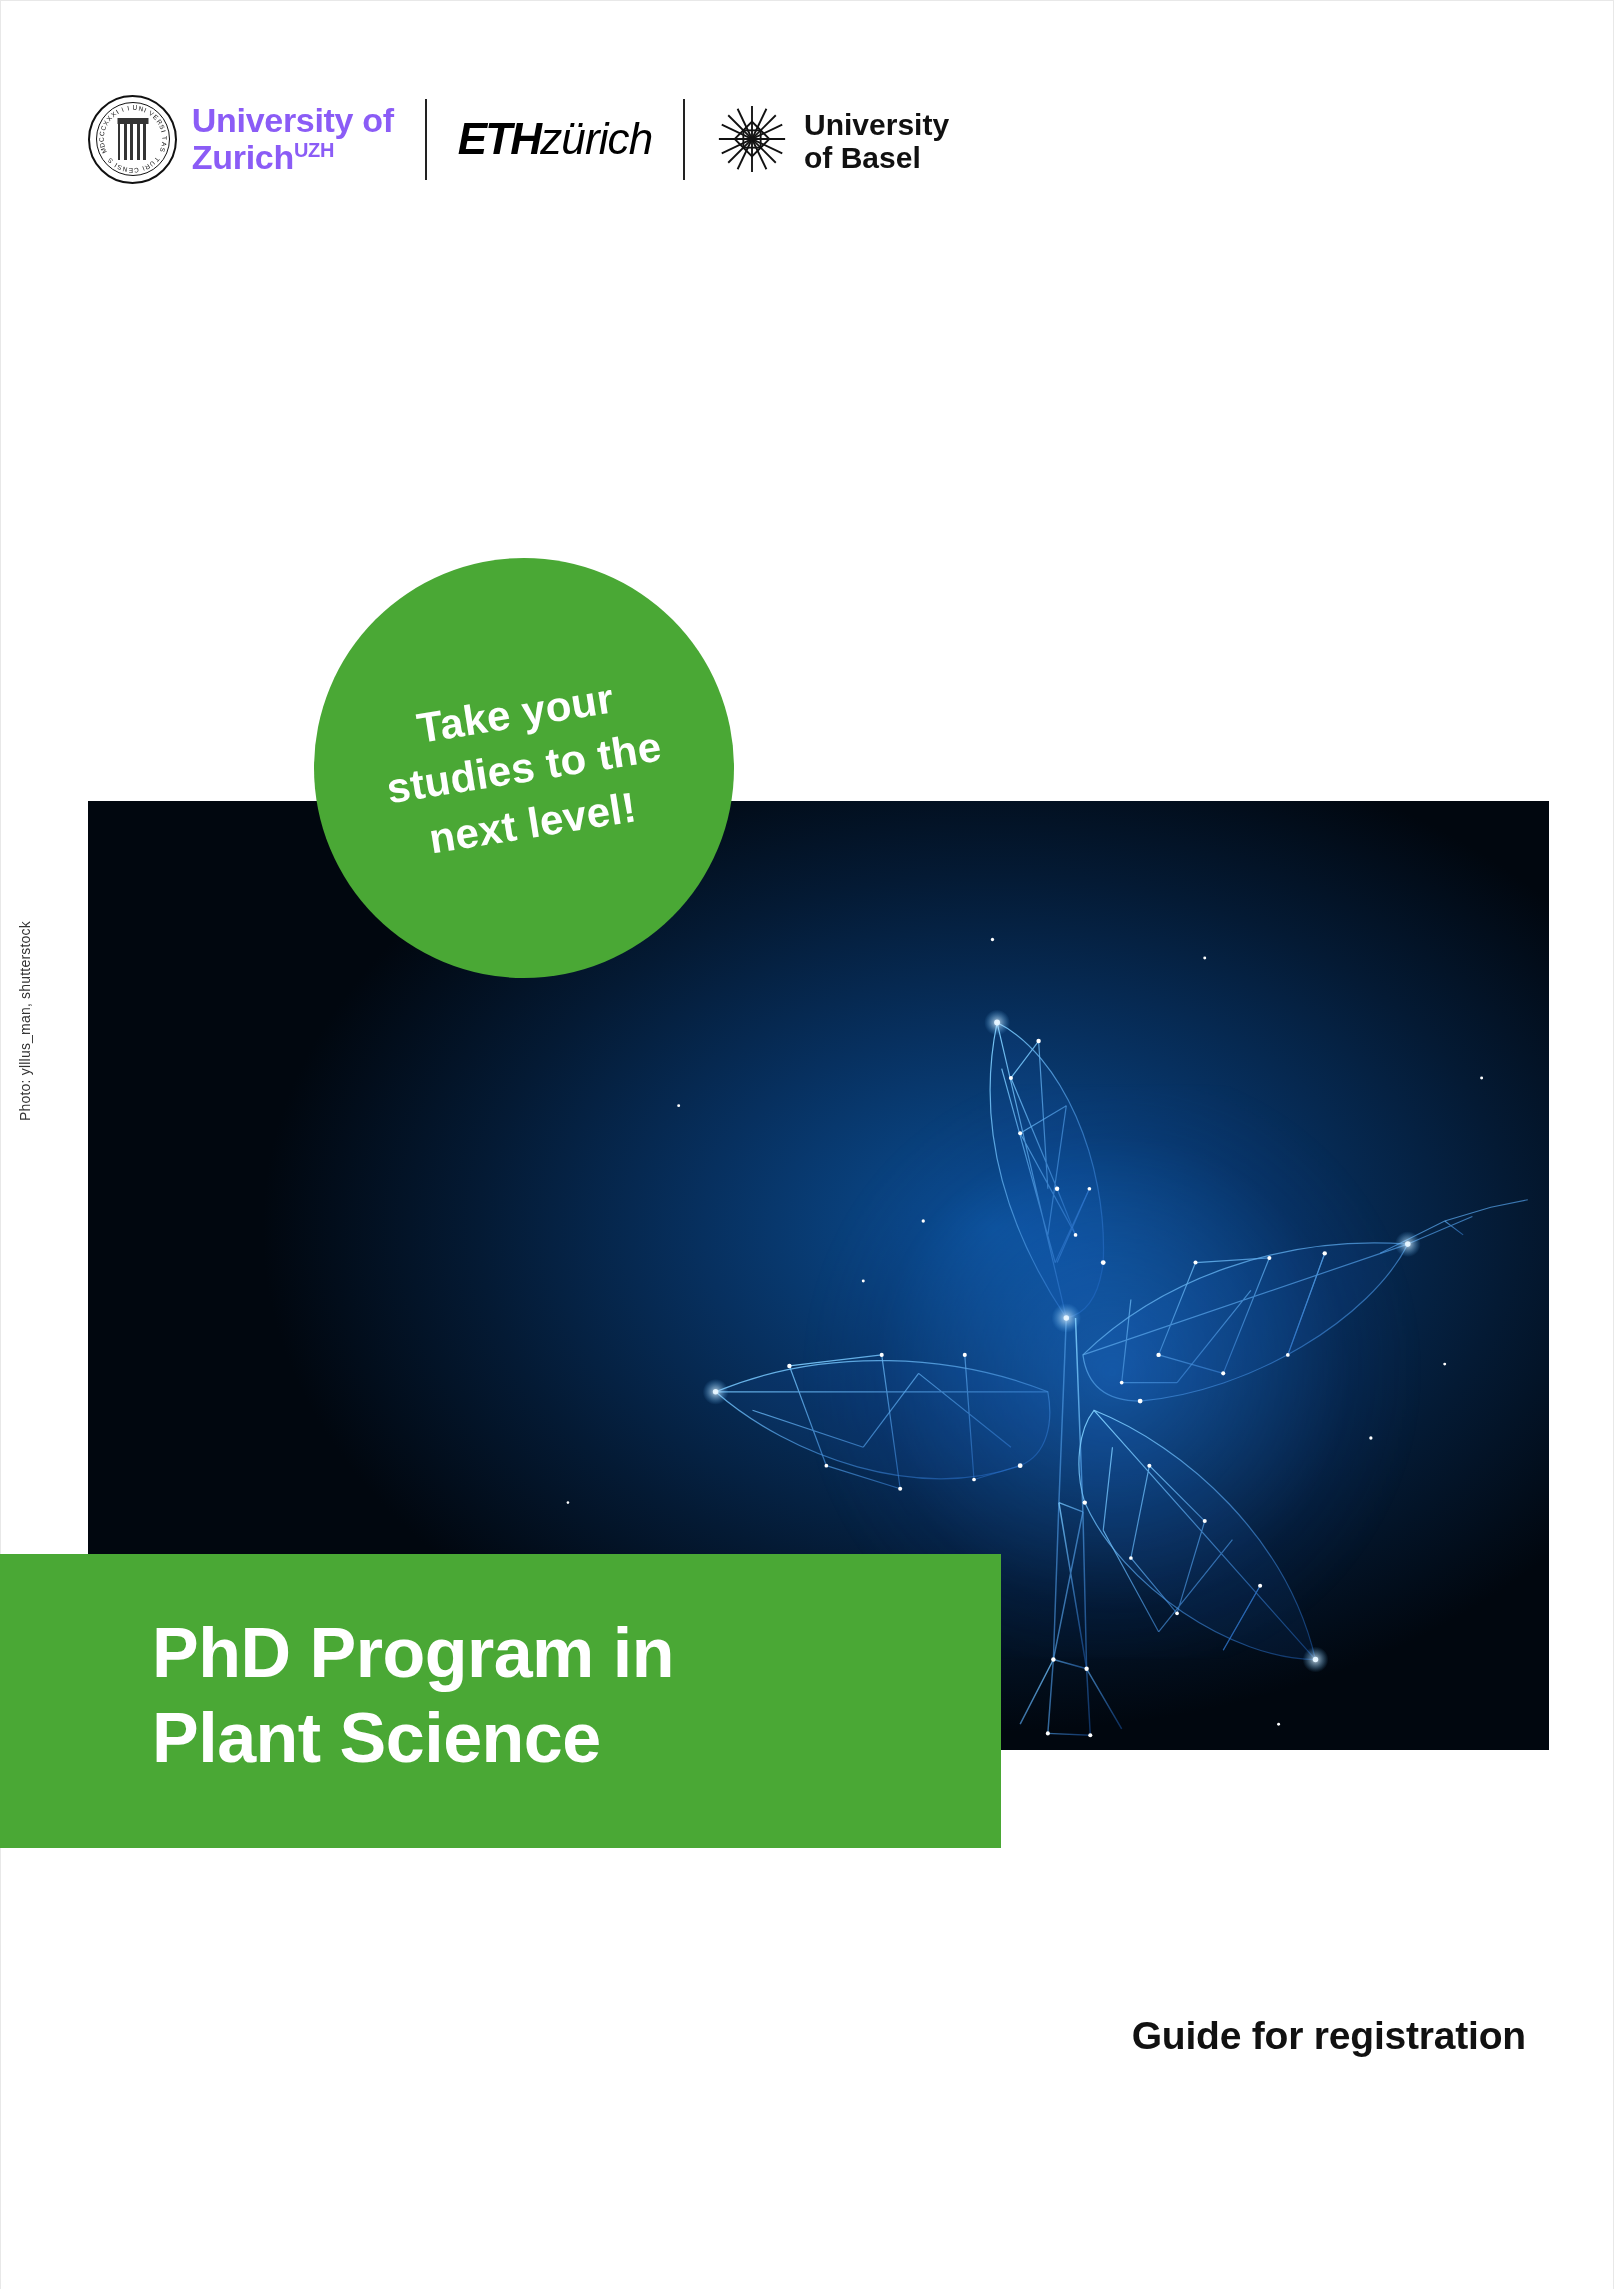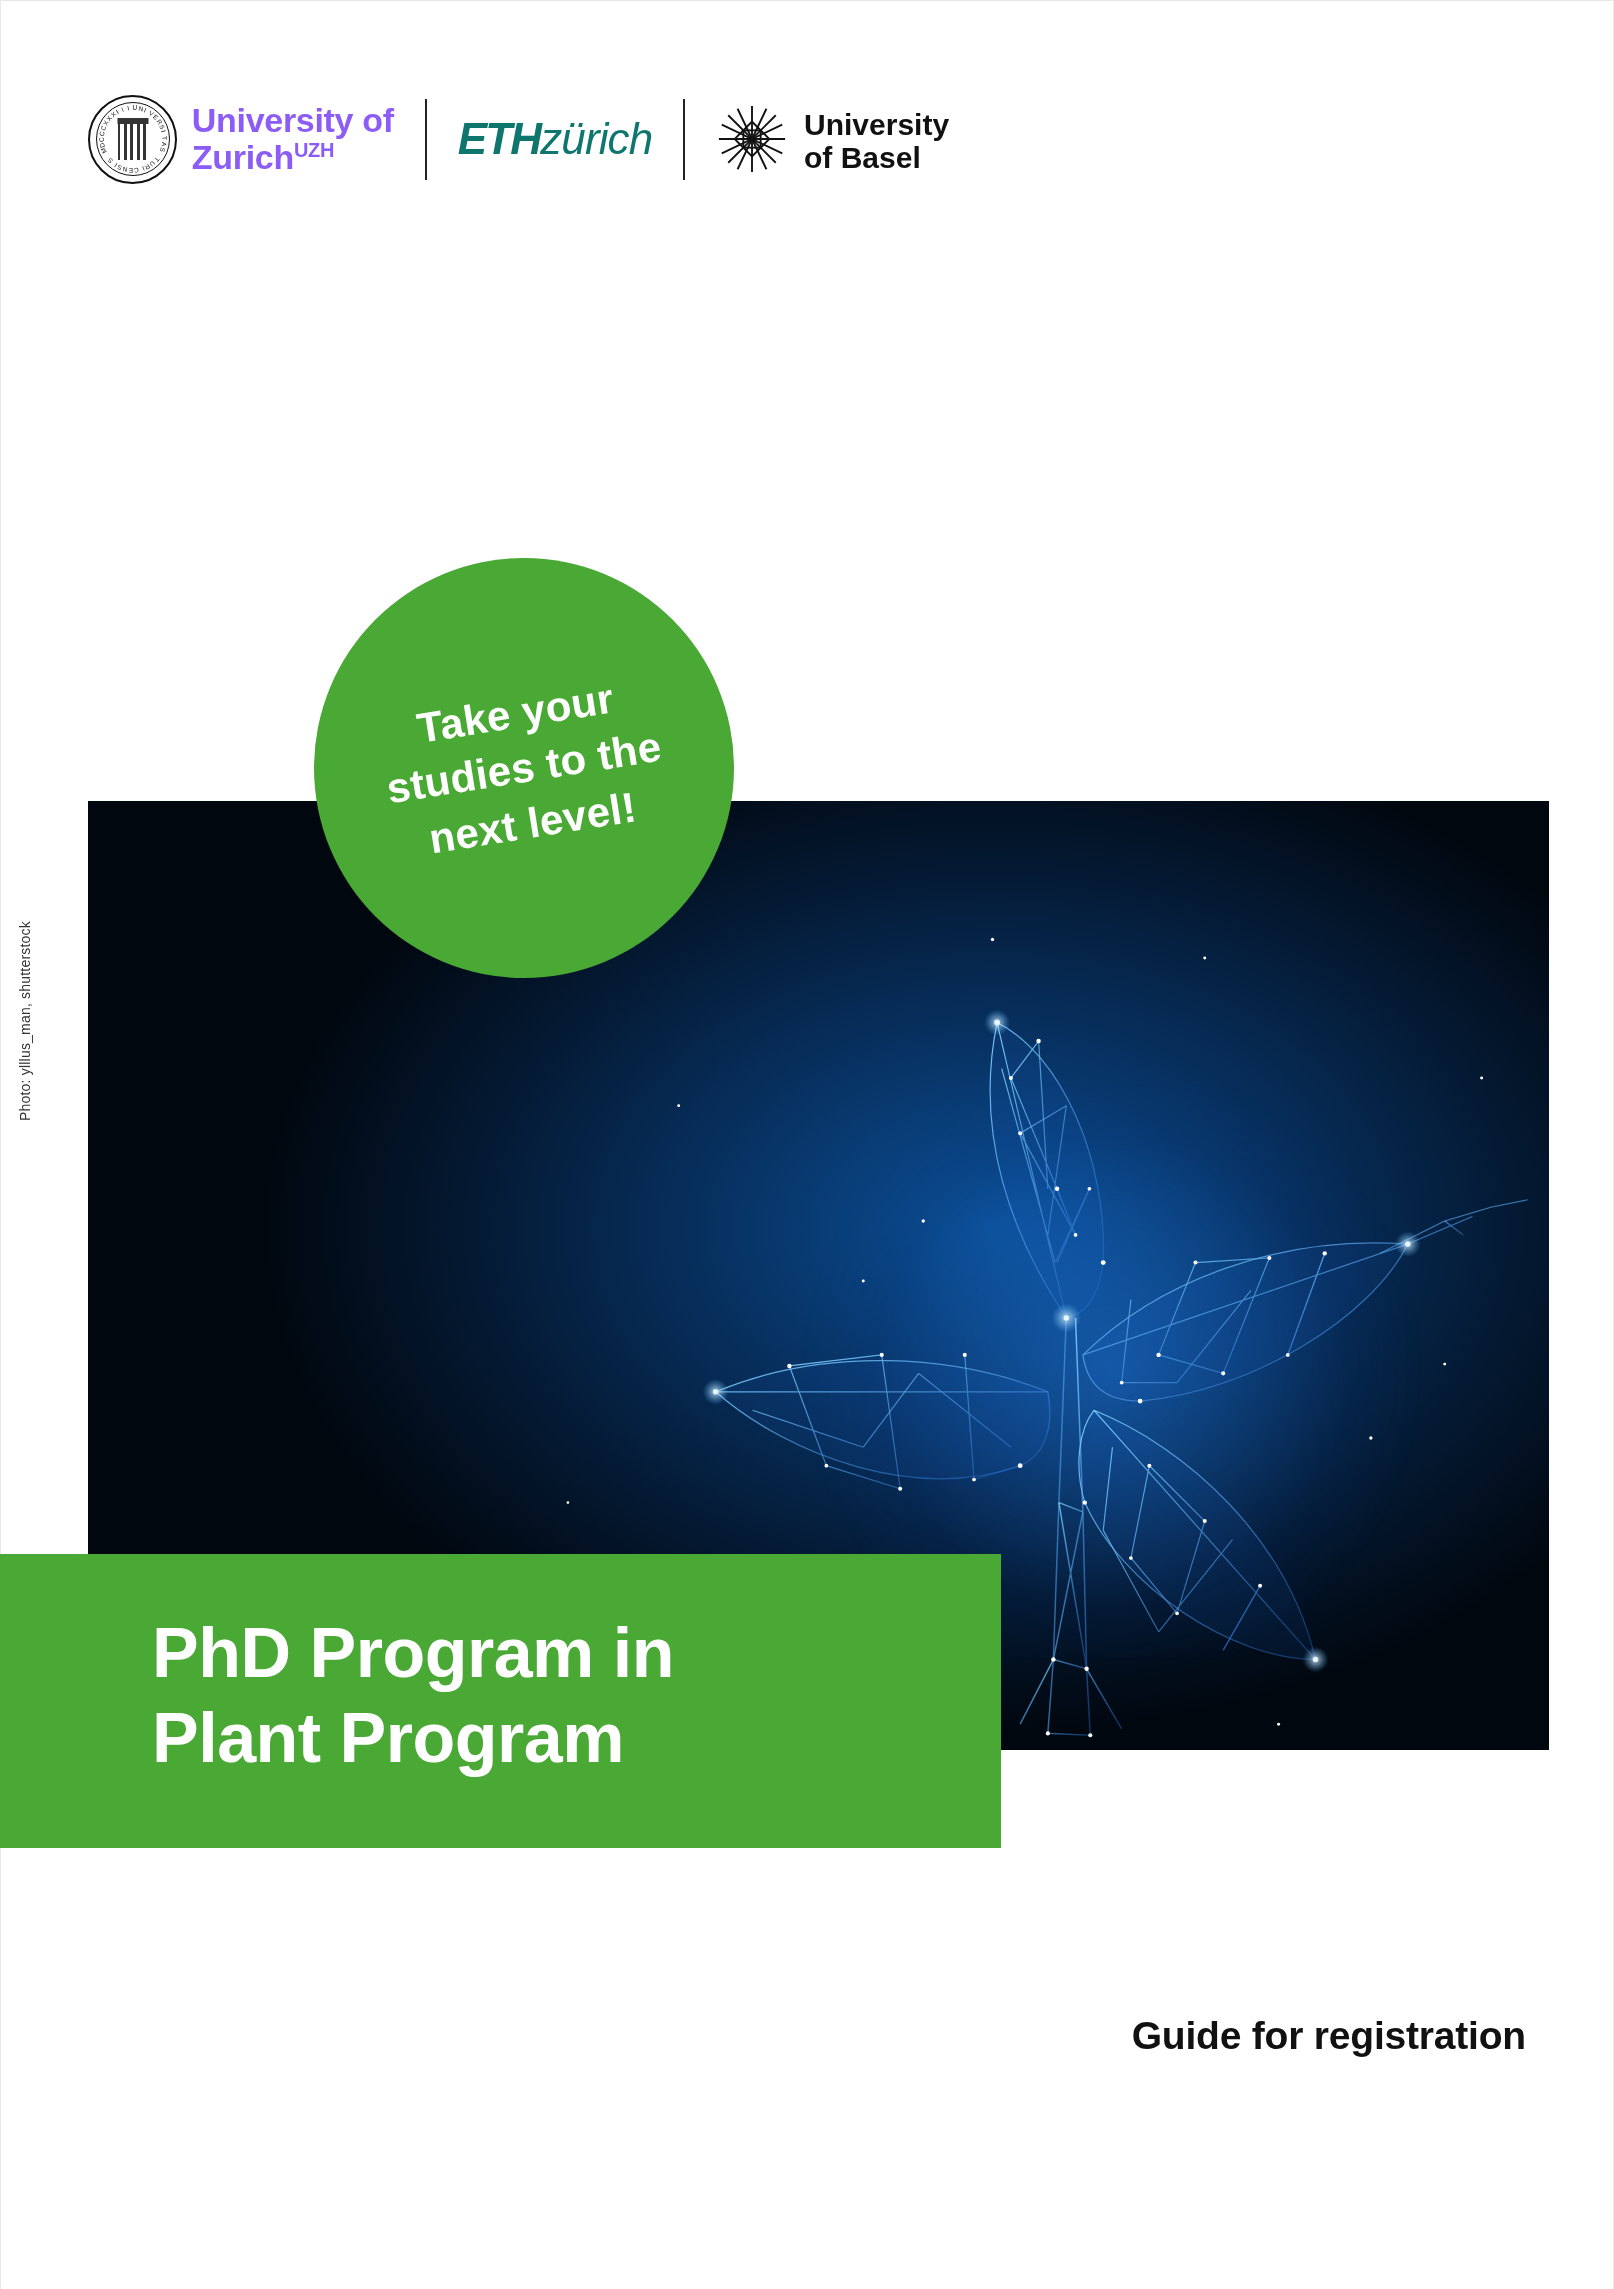--- a/index.html
+++ b/index.html
@@ -87,21 +87,21 @@
   }
   .logo-sep {
     width: 1.8px;
     height: 81px;
     background: #222;
     margin: 0 31px;
   }
   .eth-logo {
     font-size: 44px;
     font-weight: bold;
-    color: #0f766e;
+    color: #000000;
     letter-spacing: -0.9px;
     white-space: nowrap;
   }
   .eth-logo .eth {
     font-style: italic;
     font-weight: 900;
     letter-spacing: -1.8px;
   }
   .eth-logo .zurich {
     font-style: italic;
@@ -454,21 +454,21 @@
     <div class="badge-text">
       <div class="l1">Take your</div>
       <div class="l2">studies to the</div>
       <div class="l3">next level!</div>
     </div>
   </div>
 
   <div class="title-band">
     <div class="title">
       <div>PhD Program in</div>
-      <div>Plant Program</div>
+      <div>Plant Science</div>
     </div>
   </div>
 
   <div class="footer-caption">Guide for registration</div>
 
   <div class="page-edge"></div>
 </div>
 
 
 </body></html>

